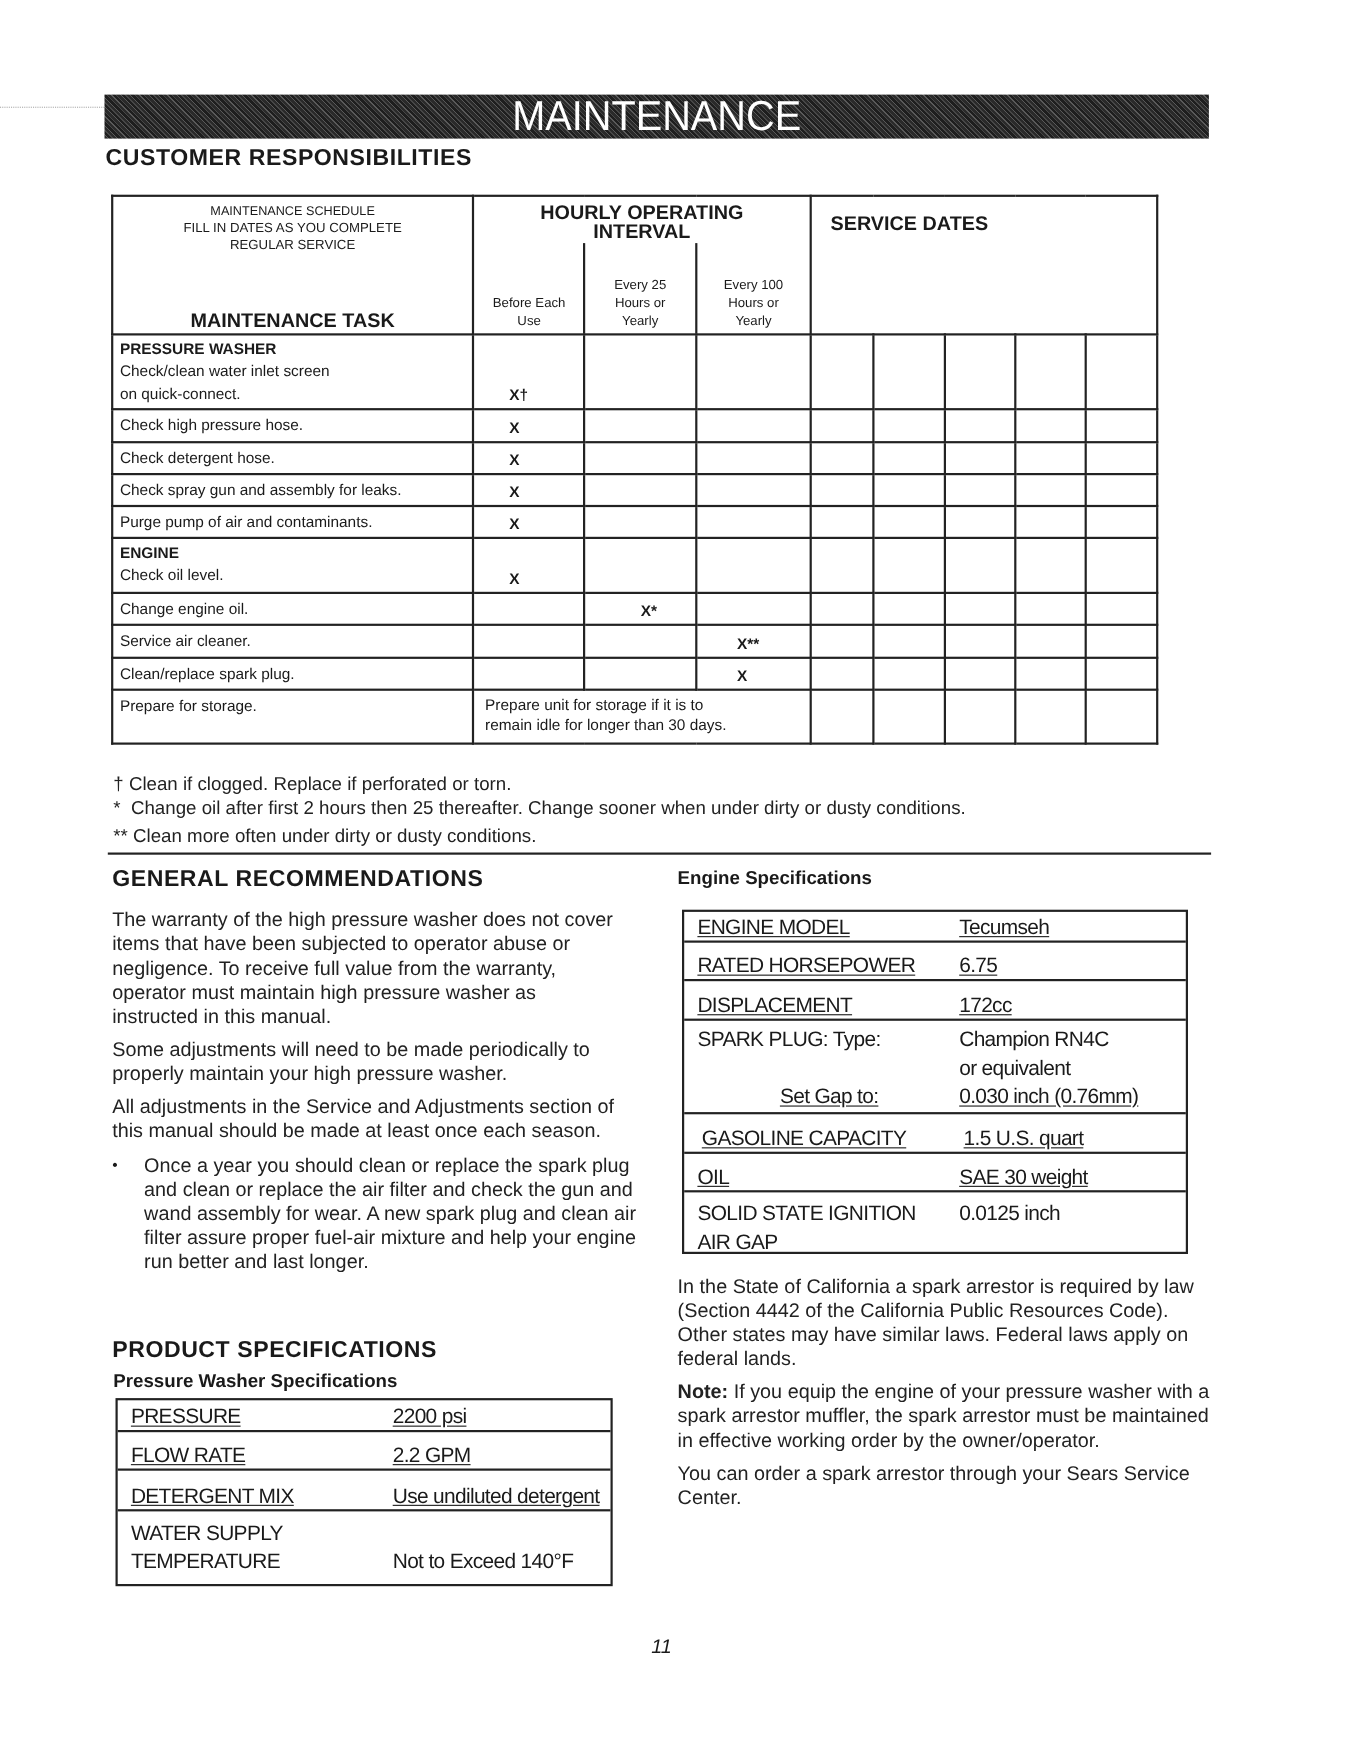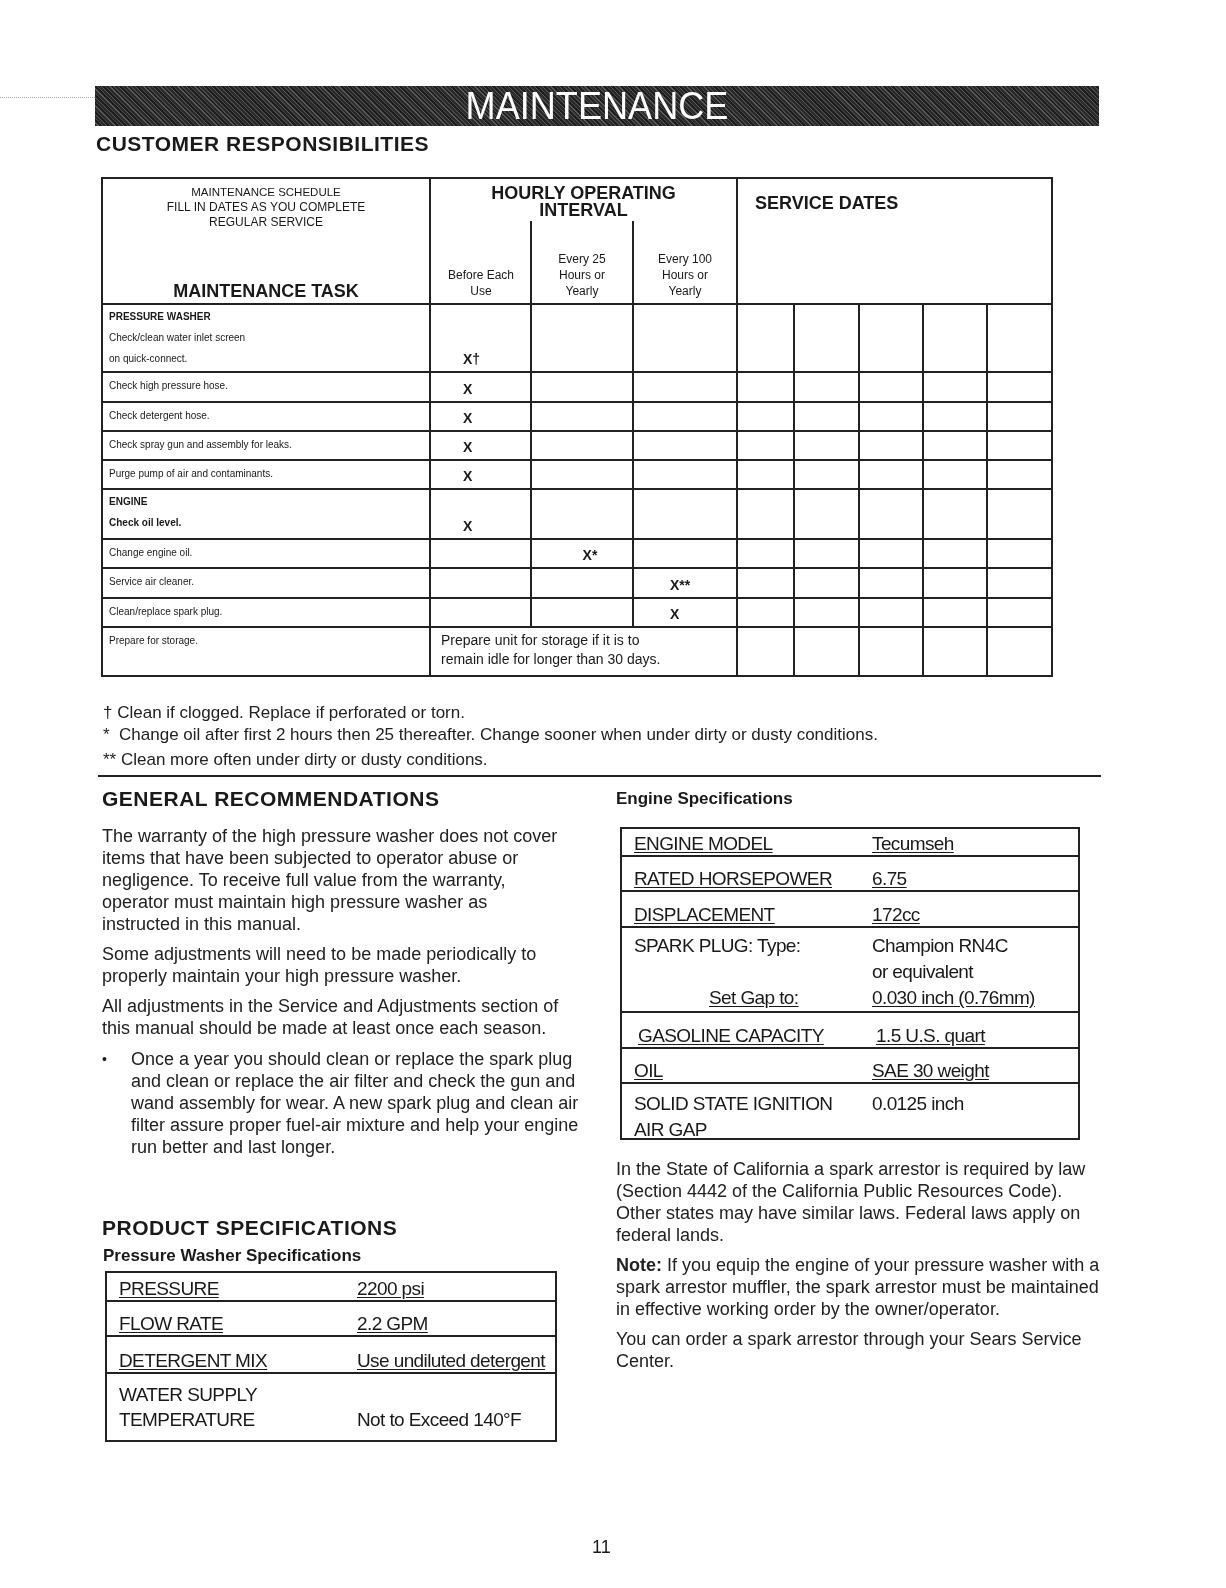--- a/index.html
+++ b/index.html
@@ -18,36 +18,36 @@
   #mtable { position:absolute; left:101px; top:177px; width:950px; table-layout:fixed; }
   #mtable td, #mtable th { border:2px solid #222; padding:0; vertical-align:top; font-weight:normal; }
   #mtable .hdr-left { text-align:center; font-size:12px; line-height:15px; padding-top:6px; height:118px; position:relative; }
   #mtable .hdr-left .sch { font-weight:normal; font-size:11.5px; }
   #mtable .hdr-left .task { position:absolute; left:0; right:0; bottom:4px; font-weight:bold; font-size:18px; }
   #mtable .hdr-int { text-align:center; position:relative; padding:0; }
   #mtable .hdr-int .big { font-weight:bold; font-size:18px; line-height:17px; padding-top:6px; }
   #mtable .subhdr { position:absolute; bottom:4px; font-size:12px; line-height:16px; text-align:center; }
   #mtable .vline { position:absolute; top:42px; bottom:0; width:0; border-left:2px solid #222; }
   #mtable .svc-hdr { font-weight:bold; font-size:18px; padding:14px 0 0 17px; }
-  #mtable .task-cell { font-size:10px; line-height:22px; padding:2px 4px 0 6px; }
+  #mtable .task-cell { font-size:14px; line-height:22px; padding:2px 4px 0 6px; }
   #mtable .task-cell .grp { font-weight:bold; }
   #mtable .mark { text-align:center; font-weight:bold; font-size:14px; vertical-align:bottom; padding-bottom:4px; }
   #mtable .mark.left { text-align:left; padding-left:32px; }
   #mtable .note-cell { font-size:14px; line-height:19px; padding:3px 10px; }
   .fn { font-size:17px; color:#222; }
   .rule { left:98px; top:775px; width:1003px; border-top:2px solid #222; }
   #gen-title { left:102px; top:787px; }
   .para { font-size:18px; line-height:22px; color:#222; margin:0; }
   .spec-h { font-weight:bold; font-size:17px; }
   .spec-table { position:absolute; border:2px solid #222; }
   .spec-row { display:flex; border-bottom:2px solid #222; font-family:"Liberation Sans", sans-serif; font-size:19px; transform-origin:left; }
   .spec-row:last-child { border-bottom:none; }
   .spec-row .k, .spec-row .v { letter-spacing:-0.6px; }
   .spec-row .u { text-decoration:underline; text-underline-offset:2px; }
-  #page-num { left:592px; top:1537px; font-size:18px;text-align:center; }
+  #page-num { left:592px; top:1487px; font-style:italic; font-size:18px;text-align:center; }
 </style>
 </head>
 <body>
 
 <div class="abs scanline"></div>
 <div id="banner" class="abs">
   <div class="title">MAINTENANCE</div>
 </div>
 
 <h2 id="cust-title" class="abs sect">CUSTOMER RESPONSIBILITIES</h2>
@@ -159,21 +159,21 @@
         <td class="mark " style="padding-left: 36px; text-align: left;"></td>
         <td></td>
         <td></td>
         <td></td>
         <td></td>
         <td></td>
       </tr>
       <tr style="height: 50px;">
         <td class="task-cell">
           <div class="grp" style="line-height: 20px;">ENGINE</div>
-          <div style="line-height: 21px; font-weight: bold;">Check oil level.</div>
+          <div style="line-height: 21px;">Check oil level.</div>
         </td>
         <td class="mark left">X</td>
         <td class="mark " style="padding-left: 16px;"></td>
         <td class="mark " style="padding-left: 36px; text-align: left;"></td>
         <td></td>
         <td></td>
         <td></td>
         <td></td>
         <td></td>
       </tr>

